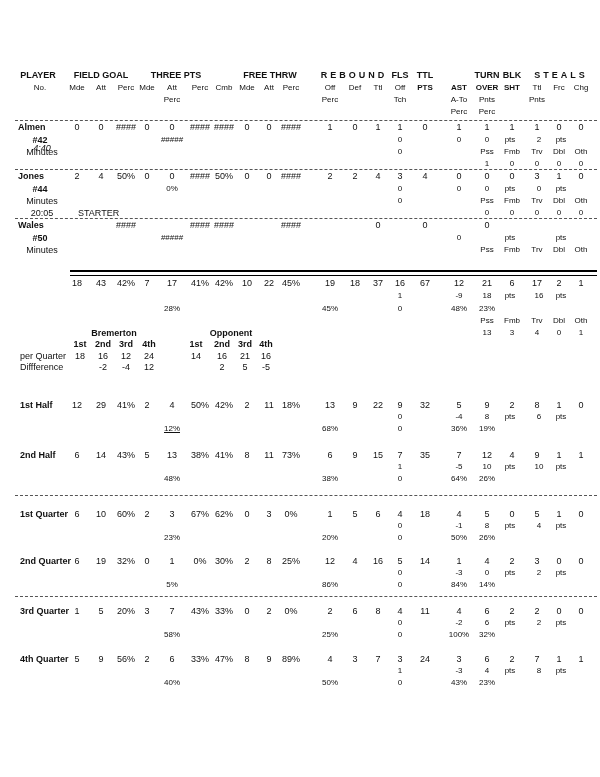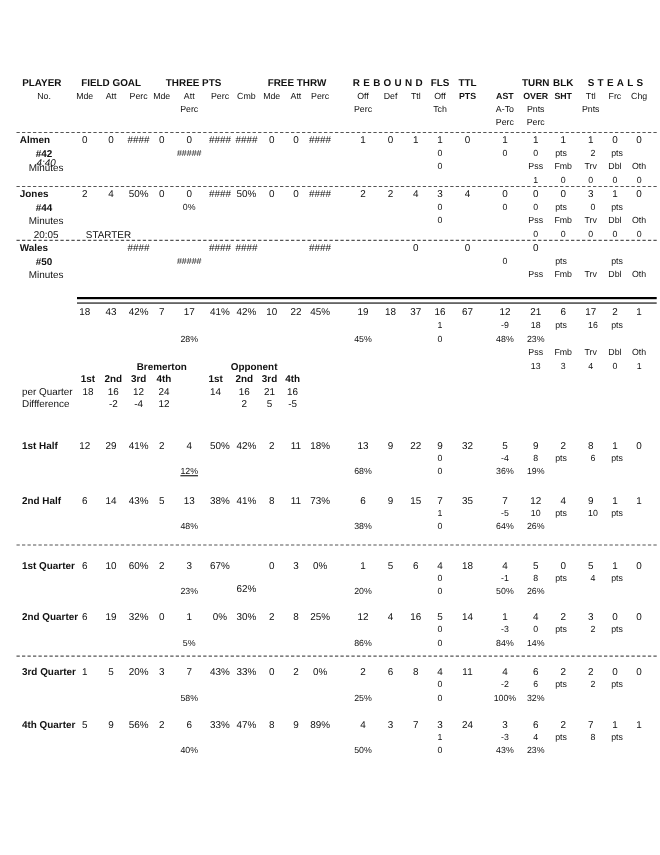--- a/index.html
+++ b/index.html
@@ -202,21 +202,21 @@
     <span class="c sm" style="top: 316px; left: 487px;">Pss</span>
     <span class="c sm" style="top: 316px; left: 512px;">Fmb</span>
     <span class="c sm" style="top: 316px; left: 537px;">Trv</span>
     <span class="c sm" style="top: 316px; left: 559px;">Dbl</span>
     <span class="c sm" style="top: 316px; left: 581px;">Oth</span>
     <span class="c sm" style="top: 328px; left: 487px;">13</span>
     <span class="c sm" style="top: 328px; left: 512px;">3</span>
     <span class="c sm" style="top: 328px; left: 537px;">4</span>
     <span class="c sm" style="top: 328px; left: 559px;">0</span>
     <span class="c sm" style="top: 328px; left: 581px;">1</span>
-    <span class="c b" style="top: 328px; left: 114px; margin-left: 33px;">Bremerton</span>
+    <span class="c b" style="top: 328px; left: 114px;">Bremerton</span>
     <span class="c b" style="top: 328px; left: 231px;">Opponent</span>
     <span class="c b" style="top: 339px; left: 80px;">1st</span>
     <span class="c b" style="top: 339px; left: 103px;">2nd</span>
     <span class="c b" style="top: 339px; left: 126px;">3rd</span>
     <span class="c b" style="top: 339px; left: 149px;">4th</span>
     <span class="c b" style="top: 339px; left: 196px;">1st</span>
     <span class="c b" style="top: 339px; left: 222px;">2nd</span>
     <span class="c b" style="top: 339px; left: 245px;">3rd</span>
     <span class="c b" style="top: 339px; left: 266px;">4th</span>
     <span class="l" style="top: 351px; left: 20px;">per Quarter</span>
@@ -302,21 +302,21 @@
     <span class="c sm" style="top: 474px; left: 459px;">64%</span>
     <span class="c sm" style="top: 474px; left: 487px;">26%</span>
     <div class="dash" style="top: 495px;"></div>
     <span class="l b" style="top: 509px; left: 20px;">1st Quarter</span>
     <span class="c" style="top: 509px; left: 77px;">6</span>
     <span class="c" style="top: 509px; left: 101px;">10</span>
     <span class="c" style="top: 509px; left: 126px;">60%</span>
     <span class="c" style="top: 509px; left: 147px;">2</span>
     <span class="c" style="top: 509px; left: 172px;">3</span>
     <span class="c" style="top: 509px; left: 200px;">67%</span>
-    <span class="c" style="top: 530px; left: 224px;">62%</span>
+    <span class="c" style="top: 509px; left: 224px;">62%</span>
     <span class="c" style="top: 509px; left: 247px;">0</span>
     <span class="c" style="top: 509px; left: 269px;">3</span>
     <span class="c" style="top: 509px; left: 291px;">0%</span>
     <span class="c" style="top: 509px; left: 330px;">1</span>
     <span class="c" style="top: 509px; left: 355px;">5</span>
     <span class="c" style="top: 509px; left: 378px;">6</span>
     <span class="c" style="top: 509px; left: 400px;">4</span>
     <span class="c" style="top: 509px; left: 425px;">18</span>
     <span class="c" style="top: 509px; left: 459px;">4</span>
     <span class="c" style="top: 509px; left: 487px;">5</span>

